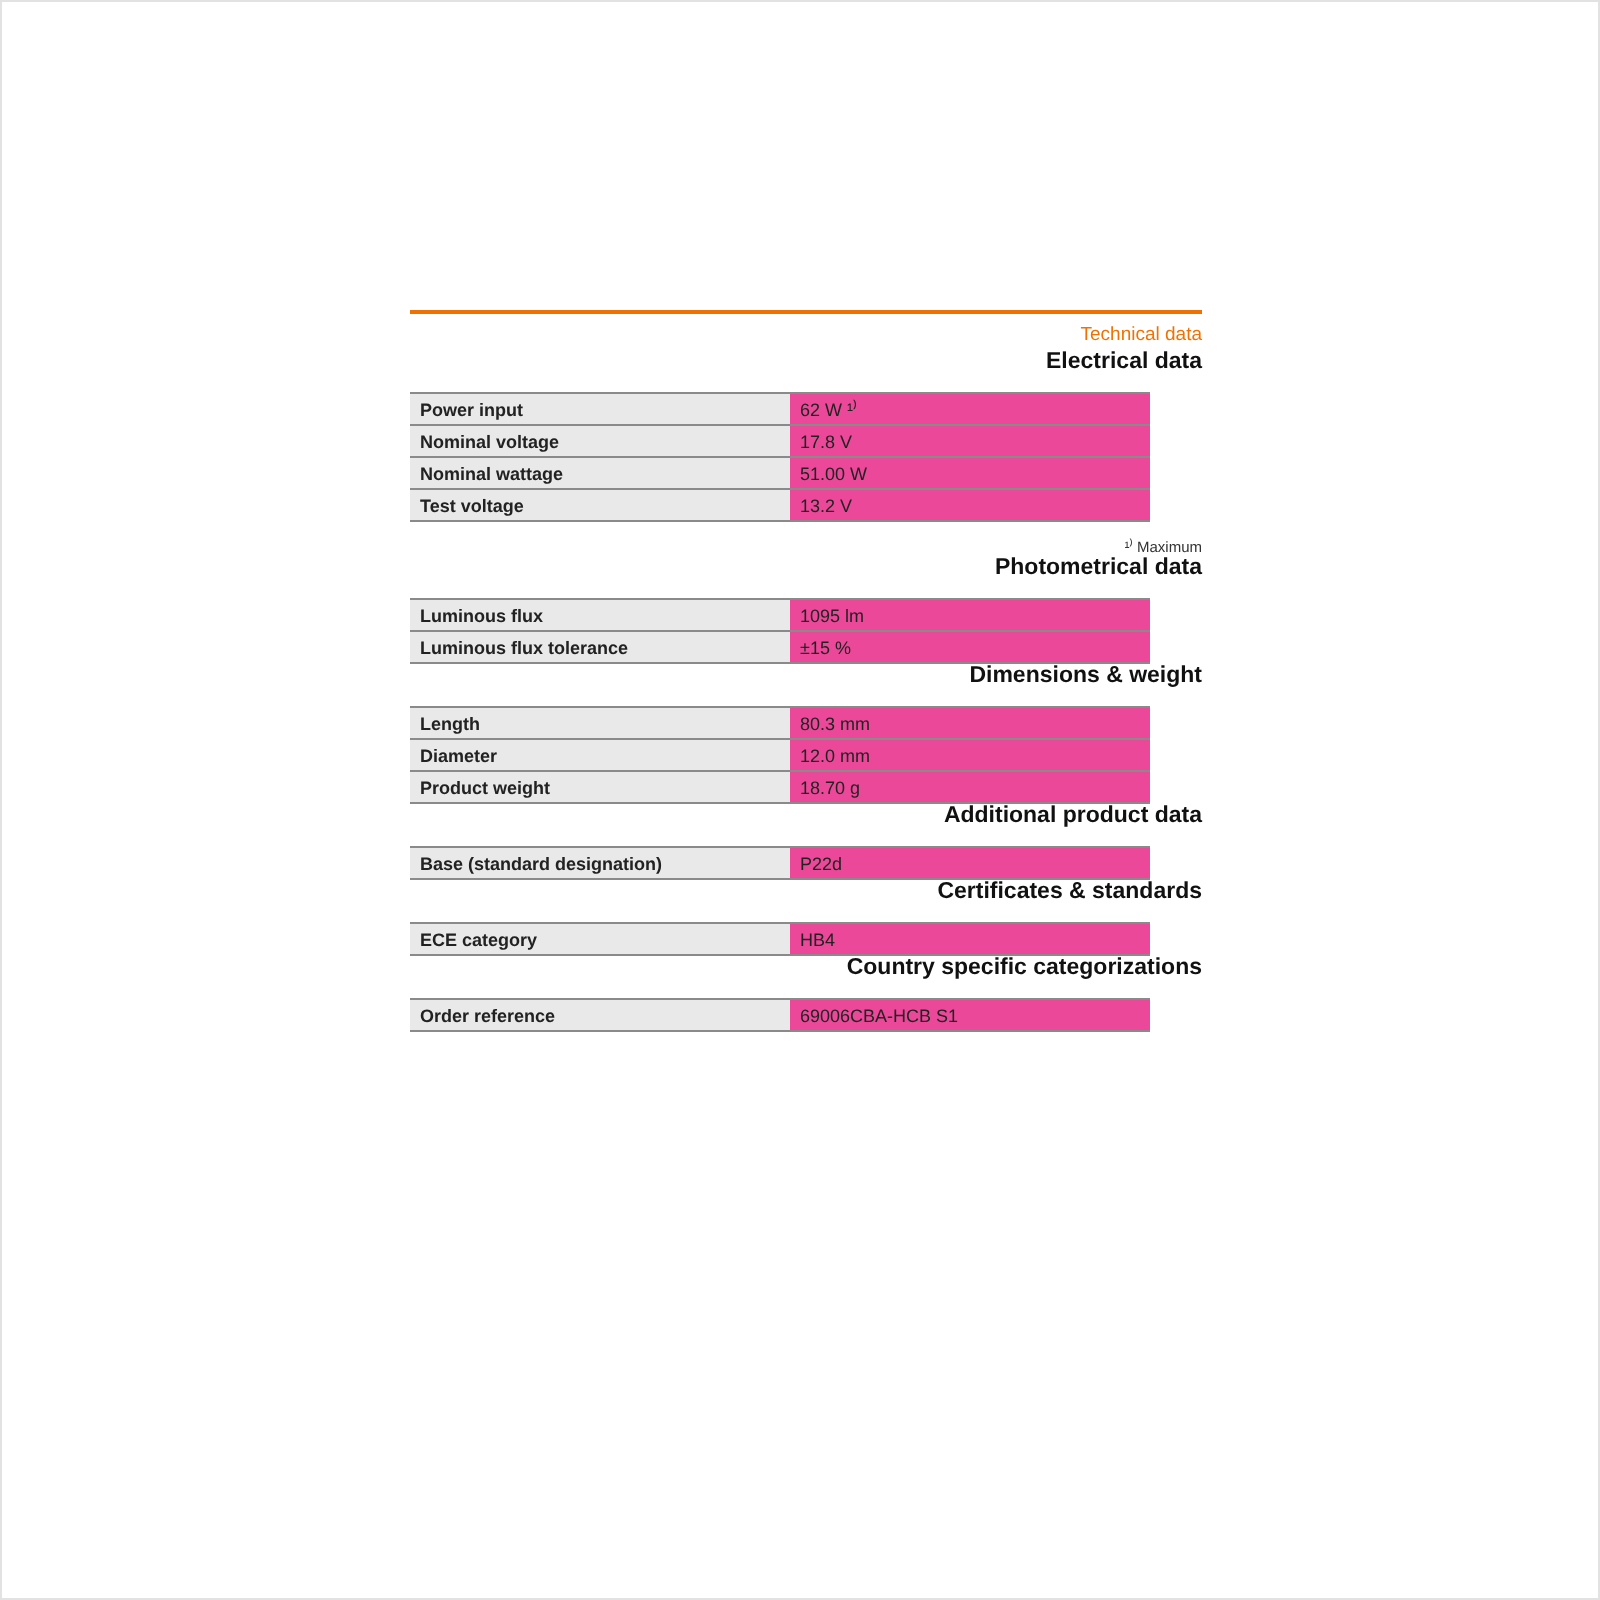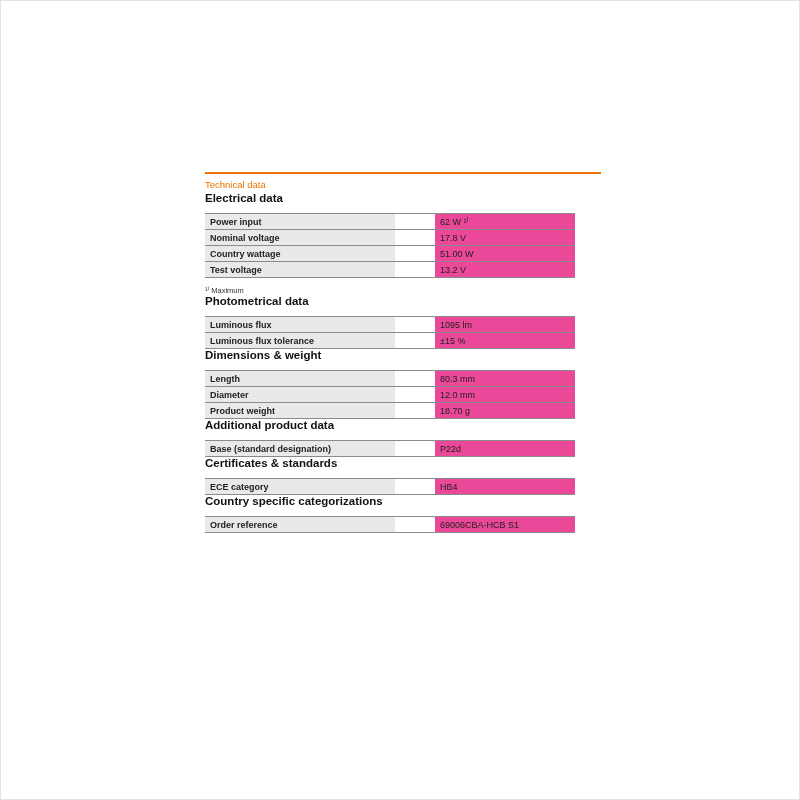--- a/index.html
+++ b/index.html
@@ -3,32 +3,32 @@
 <meta charset="utf-8">
 <style>
   * { margin: 0; padding: 0; box-sizing: border-box; }
   html, body { width: 800px; height: 800px; background: #ffffff; }
   body { font-family: "Liberation Sans", sans-serif; color: #333; position: relative; }
   .frame {
     position: absolute; left: 0; top: 0; width: 800px; height: 800px;
     border: 1px solid #e2e2e2;
   }
   .content {
-    position: absolute; left: 205px; top: 172px; width: 396px;
+    position: absolute; left: 205px; top: 155px; width: 396px; text-align: right;
   }
   .top-rule { border-top: 2px solid #ee7203; width: 396px; }
   .top-label {
     color: #ee7203; font-size: 9.5px; padding: 5px 0 2px 0;
   }
   h2.section-title {
     font-size: 11.5px; font-weight: bold; color: #111;
     margin-bottom: 9px;
   }
   .dtable { width: 370px; border-bottom: 1px solid #8a8a8a; }
-  .trow { display: flex; border-top: 1px solid #8a8a8a; height: 16px; gap: 40px; }
+  .trow { display: flex; border-top: 1px solid #8a8a8a; height: 16px; }
   .tlabel {
     width: 190px; background: #e9e9e9; font-size: 9px; font-weight: bold;
     color: #222; display: flex; align-items: center; padding-left: 5px;
   }
   .tvalue {
     flex: 1; background: #ec4899; font-size: 9px; color: #222;
     display: flex; align-items: center; padding-left: 5px;
   }
   .footnote { font-size: 7.5px; color: #333; margin-top: 7px; }
 </style>
@@ -47,21 +47,21 @@
     <div class="dtable">
       <div class="trow">
         <div class="tlabel">Power input</div>
         <div class="tvalue">62 W ¹⁾</div>
       </div>
       <div class="trow">
         <div class="tlabel">Nominal voltage</div>
         <div class="tvalue">17.8 V</div>
       </div>
       <div class="trow">
-        <div class="tlabel">Country wattage</div>
+        <div class="tlabel">Nominal wattage</div>
         <div class="tvalue">51.00 W</div>
       </div>
       <div class="trow">
         <div class="tlabel">Test voltage</div>
         <div class="tvalue">13.2 V</div>
       </div>
     </div>
     <div class="footnote">¹⁾ Maximum</div>
   </div>
 

